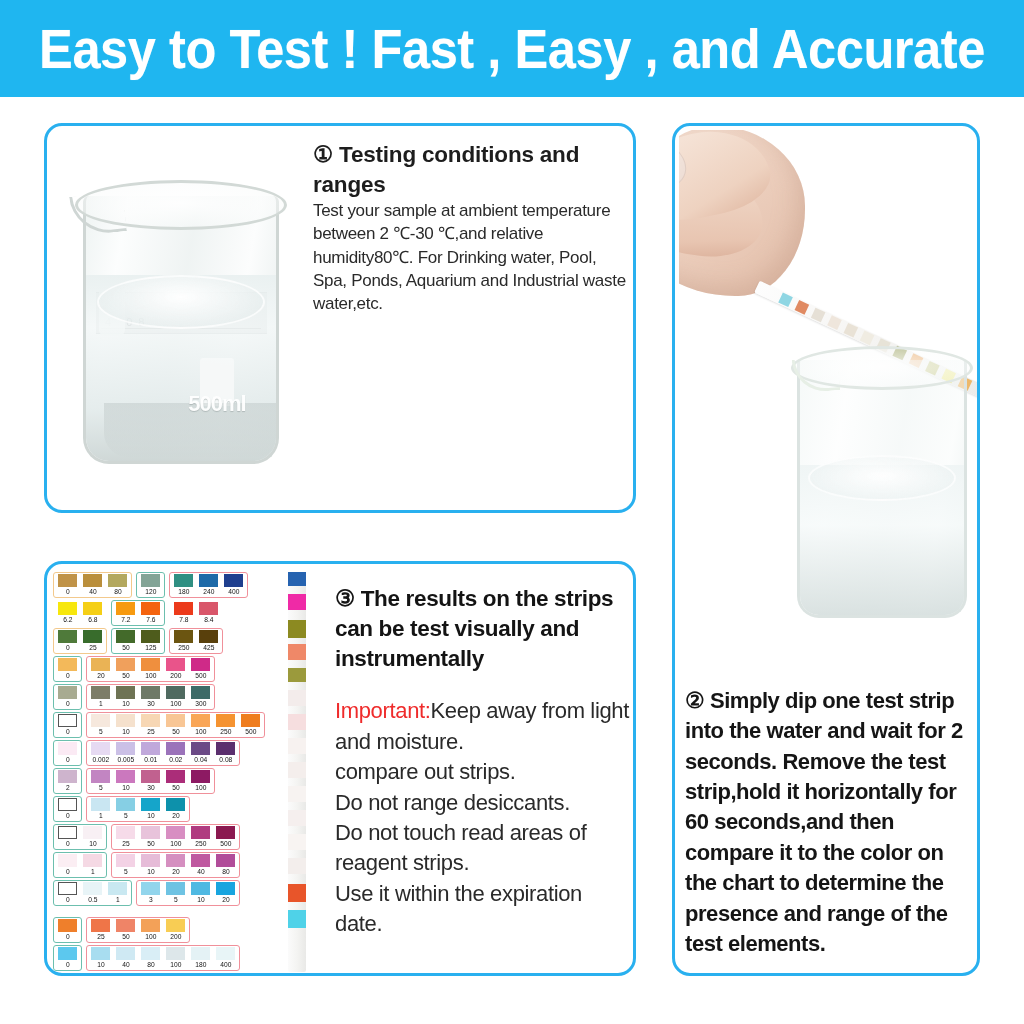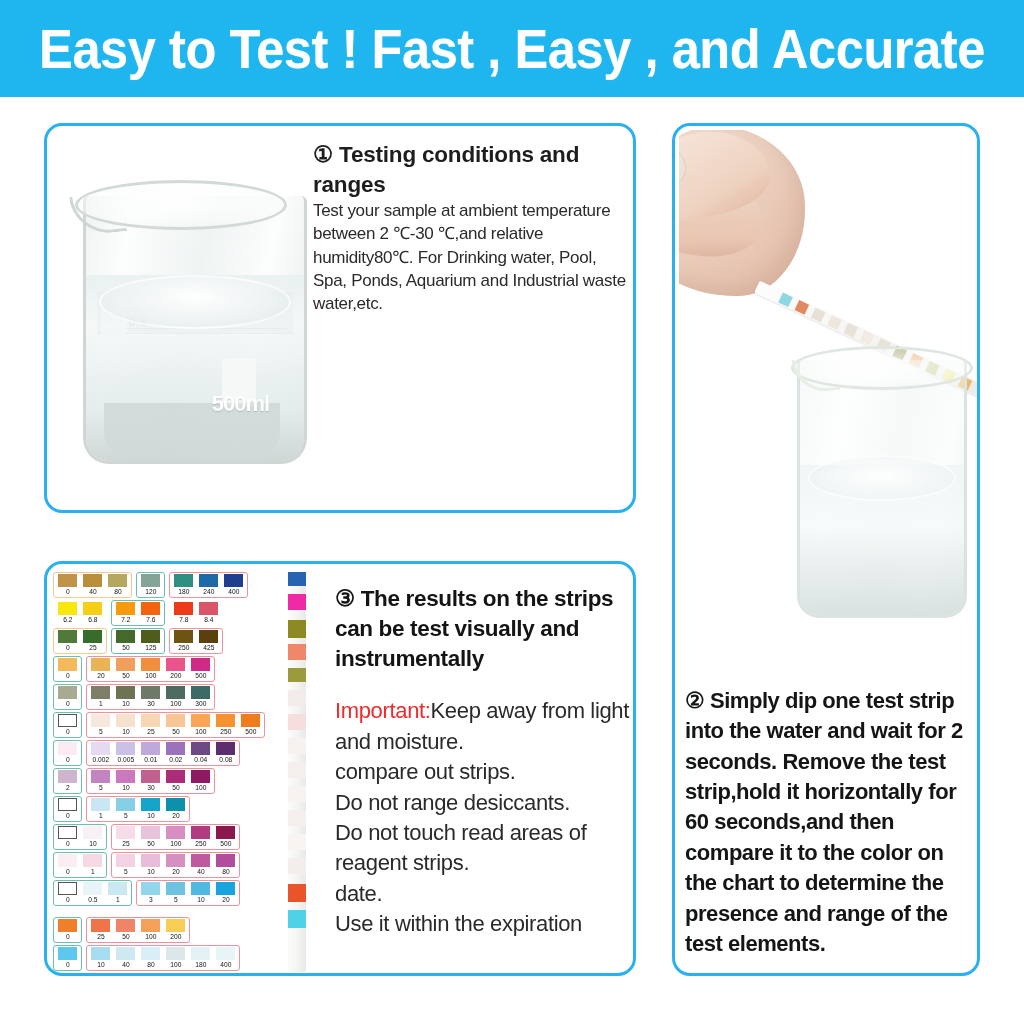--- a/index.html
+++ b/index.html
@@ -41,21 +41,21 @@
 
   
   .beaker-wrap {
     position: absolute; left: 6px; top: 8px; width: 252px; height: 372px;
   }
   
   .beaker {
     position: absolute; left: 22px; top: 36px; width: 212px; height: 300px;
   }
   .beaker-body {
-    position: absolute; left: 8px; top: 26px; width: 224px; height: 268px;
+    position: absolute; left: 8px; top: 26px; width: 196px; height: 268px;
     border: 3px solid #cfd6d4;
     border-top: none;
     border-radius: 6px 6px 26px 26px;
     background: linear-gradient(100deg,
         rgba(236,242,241,.85) 0%,
         rgba(250,252,252,.55) 18%,
         rgba(226,234,233,.55) 48%,
         rgba(249,251,251,.5) 74%,
         rgba(222,230,229,.8) 100%);
     overflow: hidden;
@@ -838,20 +838,20 @@
 
     <div class="p3-text">
       <div class="p3-head">③ The results on the strips can be test visually and instrumentally</div>
       <div class="p3-body">
         <span class="important">Important:</span><span>Keep away from light and moisture.</span>
         <div id="p3-lines">
             <div>compare out strips.</div>
             <div>Do not range desiccants.</div>
             <div>Do not touch read areas of</div>
             <div>reagent strips.</div>
+            <div>Use it within the expiration</div>
             <div>date.</div>
-            <div>Use it within the expiration</div>
           </div>
       </div>
     </div>
   </div>
 
 </div>
 
 </body></html>

